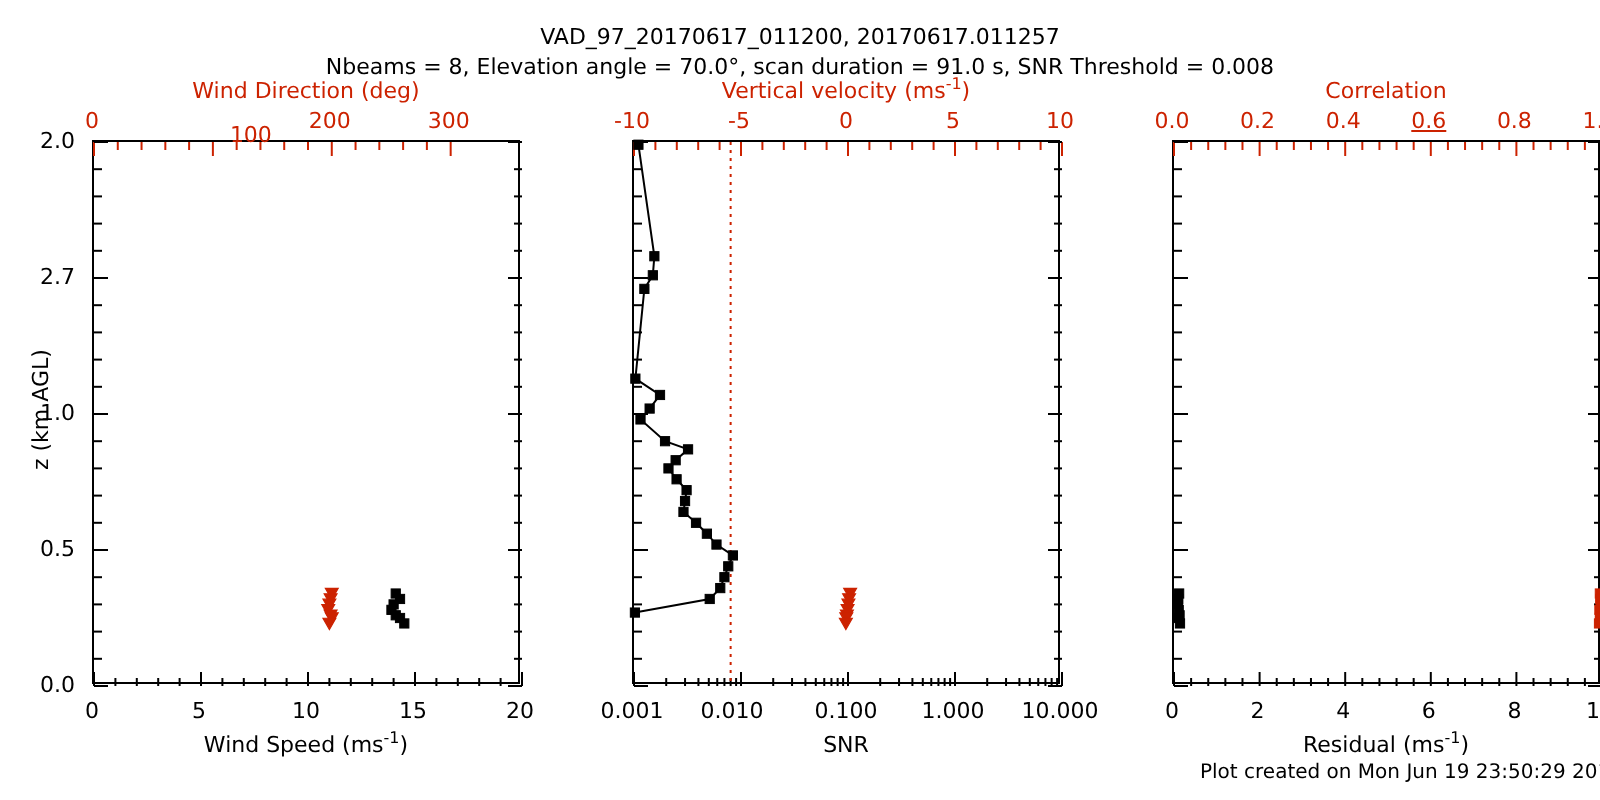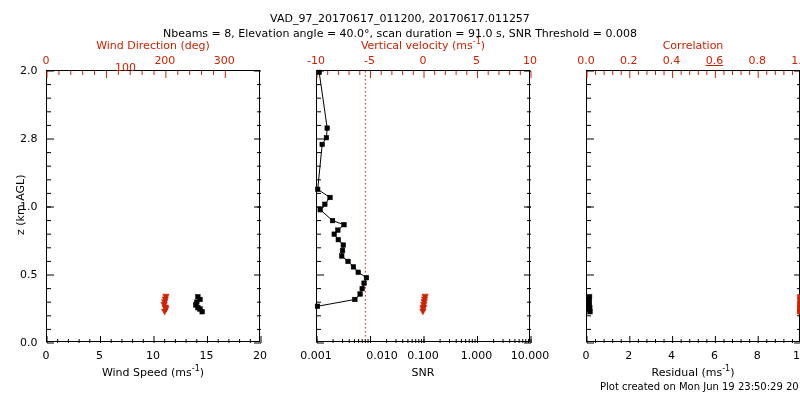--- a/index.html
+++ b/index.html
@@ -52,21 +52,21 @@
     color: #000000;
   }
   sup { font-size: 8px; vertical-align: super; line-height: 0; }
 </style>
 </head>
 <body>
 
 <div id="root">
 
   <div class="title-line" style="left:0; top:12px;">VAD_97_20170617_011200, 20170617.011257</div>
-  <div class="title-line" style="left:0; top:27px;">Nbeams = 8, Elevation angle = 40.0°, scan duration = 91.0 s, SNR Threshold = 0.008</div>
+  <div class="title-line" style="left:0; top:27px;">Nbeams = 8, Elevation angle = 70.0°, scan duration = 91.0 s, SNR Threshold = 0.008</div>
 
   <div class="ylabel" style="left:14px; top:235px; transform: rotate(-90deg);">z (km AGL)</div>
 
   <div class="panel" id="panel0" style="left:46px; top:70px; width:214px; height:272px;">
     <svg class="panel-svg" id="svg0" width="214" height="272">
         <line x1="10.700000000000001" x2="10.700000000000001" y1="272" y2="268" stroke="#000000" stroke-width="1"></line>
         <line x1="21.400000000000002" x2="21.400000000000002" y1="272" y2="268" stroke="#000000" stroke-width="1"></line>
         <line x1="32.1" x2="32.1" y1="272" y2="268" stroke="#000000" stroke-width="1"></line>
         <line x1="42.800000000000004" x2="42.800000000000004" y1="272" y2="268" stroke="#000000" stroke-width="1"></line>
         <line x1="64.2" x2="64.2" y1="272" y2="268" stroke="#000000" stroke-width="1"></line>
@@ -439,21 +439,21 @@
     <div class="txt ctr" style="left: 153px; top: 350px;">10</div>
     <div class="txt ctr" style="left: 206.5px; top: 350px;">15</div>
     <div class="txt ctr" style="left: 260px; top: 350px;">20</div>
     <div class="txt ctr red" style="left: 46px; top: 55px;">0</div>
     <div class="txt ctr red" style="left: 105.444px; top: 62px; margin-left: 20px;">100</div>
     <div class="txt ctr red" style="left: 164.889px; top: 55px;">200</div>
     <div class="txt ctr red" style="left: 224.333px; top: 55px;">300</div>
     <div class="txt ctr" style="left: 153px; top: 367px; text-align: center;">Wind Speed (ms<sup>-1</sup>)</div>
     <div class="txt ctr red" style="left: 153px; top: 40px;">Wind Direction (deg)</div>
     <div class="txt ctr" style="left: 316px; top: 350px;">0.001</div>
-    <div class="txt ctr" style="left: 382px; top: 350px;">0.010</div>
+    <div class="txt ctr" style="left: 366px; top: 350px;">0.010</div>
     <div class="txt ctr" style="left: 423px; top: 350px;">0.100</div>
     <div class="txt ctr" style="left: 476.5px; top: 350px;">1.000</div>
     <div class="txt ctr" style="left: 530px; top: 350px;">10.000</div>
     <div class="txt ctr red" style="left: 316px; top: 55px;">-10</div>
     <div class="txt ctr red" style="left: 369.5px; top: 55px;">-5</div>
     <div class="txt ctr red" style="left: 423px; top: 55px;">0</div>
     <div class="txt ctr red" style="left: 476.5px; top: 55px;">5</div>
     <div class="txt ctr red" style="left: 530px; top: 55px;">10</div>
     <div class="txt ctr" style="left: 423px; top: 367px;">SNR</div>
     <div class="txt ctr red" style="left: 423px; top: 40px;">Vertical velocity (ms<sup>-1</sup>)</div>
@@ -467,15 +467,15 @@
     <div class="txt ctr red" style="left: 628.8px; top: 55px;">0.2</div>
     <div class="txt ctr red" style="left: 671.6px; top: 55px;">0.4</div>
     <div class="txt ctr red" style="left: 714.4px; top: 55px; text-decoration: underline;">0.6</div>
     <div class="txt ctr red" style="left: 757.2px; top: 55px;">0.8</div>
     <div class="txt ctr red" style="left: 800px; top: 55px;">1.0</div>
     <div class="txt ctr" style="left: 693px; top: 367px;">Residual (ms<sup>-1</sup>)</div>
     <div class="txt ctr red" style="left: 693px; top: 40px;">Correlation</div>
     <div class="txt " style="left: 20px; top: 337px;">0.0</div>
     <div class="txt " style="left: 20px; top: 269px;">0.5</div>
     <div class="txt " style="left: 20px; top: 201px;">1.0</div>
-    <div class="txt " style="left: 20px; top: 133px;">2.8</div>
+    <div class="txt " style="left: 20px; top: 133px;">2.7</div>
     <div class="txt " style="left: 20px; top: 65px;">2.0</div>
   </div>
 
 </body></html>

